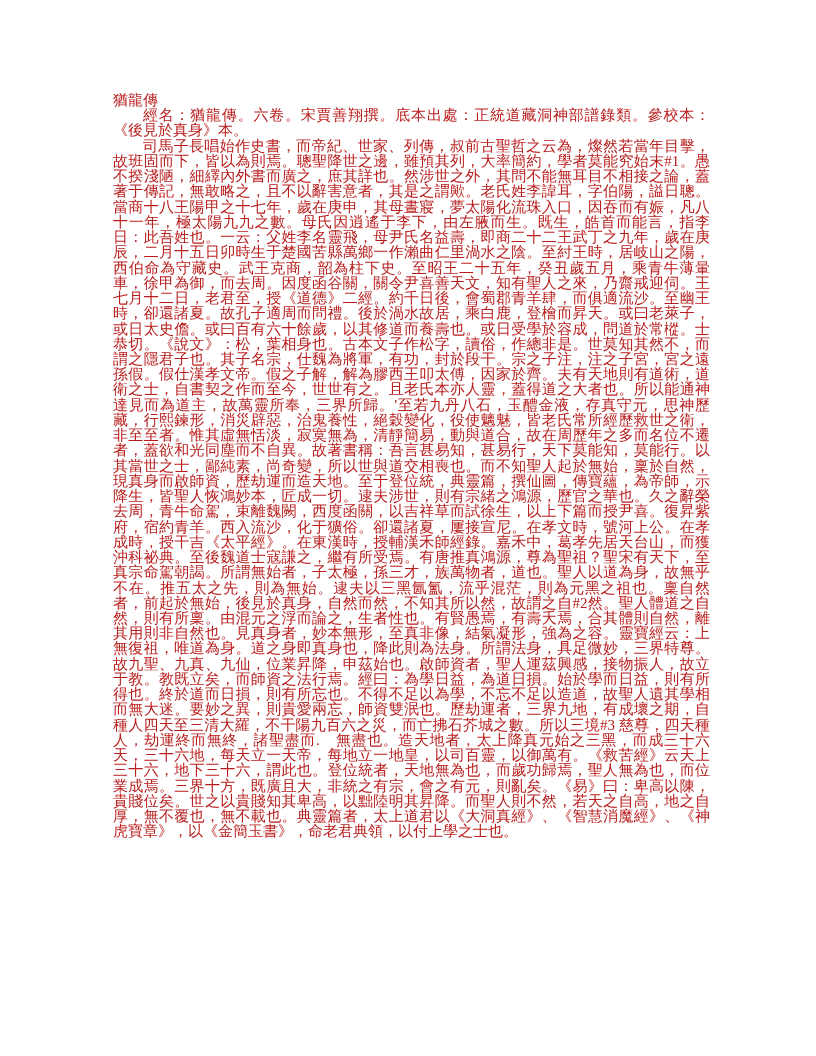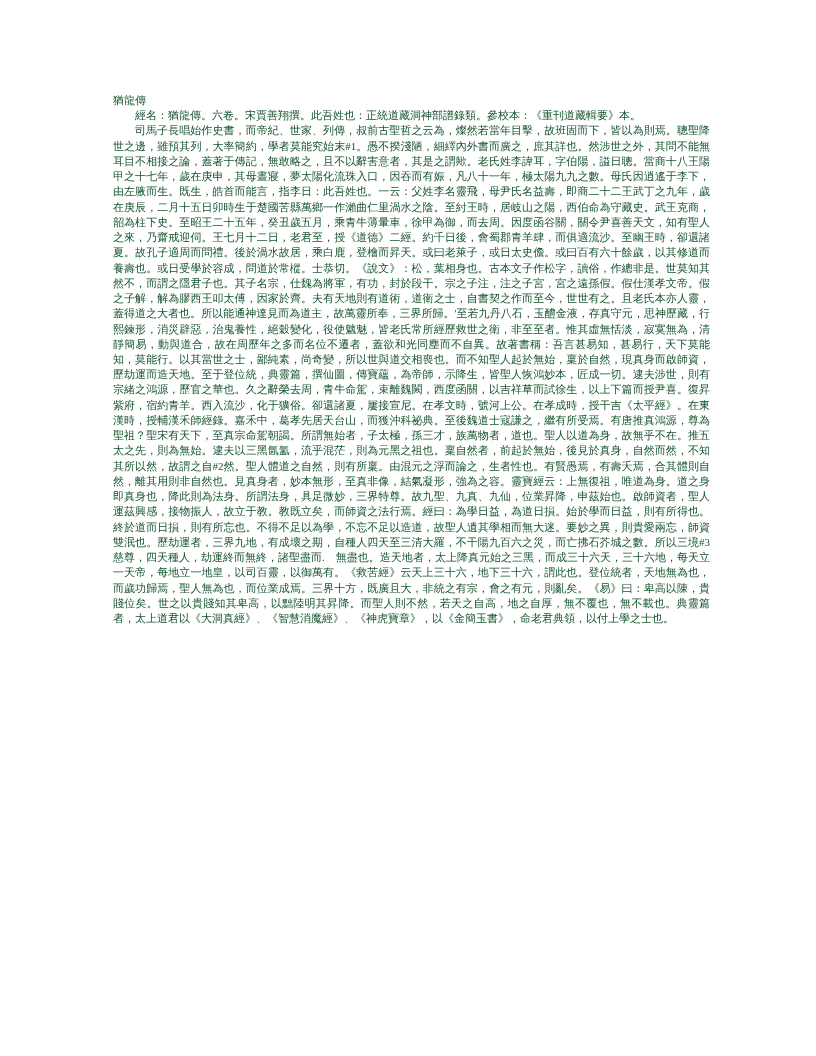--- a/index.html
+++ b/index.html
@@ -10,36 +10,36 @@
   body {
     width: 816px;
     height: 1056px;
     overflow: hidden;
   }
   .page {
     box-sizing: border-box;
     width: 816px;
     height: 1056px;
     padding: 93px 106px 0 113px;
-    color: #14532d;
+    color: #b91c1c;
     font-family: "Liberation Serif", "DejaVu Serif", serif;
-    font-size: 11px;
+    font-size: 15px;
     line-height: 15.23px;
     text-align: justify;
     word-break: break-all;
     overflow-wrap: break-word;
   }
   .page p {
     margin: 0;
     padding: 0;
   }
   .indent {
     text-indent: 2em;
   }
 </style>
 </head>
 <body>
 
 <div class="page">
   <p>猶龍傳</p>
-  <p class="indent">經名：猶龍傳。六卷。宋賈善翔撰。此吾姓也：正統道藏洞神部譜錄類。參校本：《重刊道藏輯要》本。</p>
+  <p class="indent">經名：猶龍傳。六卷。宋賈善翔撰。底本出處：正統道藏洞神部譜錄類。參校本：《後見於真身》本。</p>
   <p class="indent">司馬子長唱始作史書，而帝紀、世家、列傳，叔前古聖哲之云為，燦然若當年目擊，故班固而下，皆以為則焉。聰聖降世之邊，雖預其列，大率簡約，學者莫能究始末#1。愚不揆淺陋，細繹內外書而廣之，庶其詳也。然涉世之外，其問不能無耳目不相接之論，蓋著于傳記，無敢略之，且不以辭害意者，其是之謂歟。老氏姓李諱耳，字伯陽，謚日聰。當商十八王陽甲之十七年，歲在庚申，其母晝寢，夢太陽化流珠入口，因吞而有娠，凡八十一年，極太陽九九之數。母氏因逍遙于李下，由左腋而生。既生，皓首而能言，指李日：此吾姓也。一云：父姓李名靈飛，母尹氏名益壽，即商二十二王武丁之九年，歲在庚辰，二月十五日卯時生于楚國苦縣萬鄉一作瀨曲仁里渦水之陰。至紂王時，居岐山之陽，西伯命為守藏史。武王克商，韶為柱下史。至昭王二十五年，癸丑歲五月，乘青牛薄暈車，徐甲為御，而去周。因度函谷關，關令尹喜善天文，知有聖人之來，乃齋戒迎伺。王七月十二日，老君至，授《道德》二經。約千日後，會蜀郡青羊肆，而俱適流沙。至幽王時，卻還諸夏。故孔子適周而問禮。後於渦水故居，乘白鹿，登檜而昇天。或曰老萊子，或日太史儋。或曰百有六十餘歲，以其修道而養壽也。或日受學於容成，問道於常樅。士恭切。《說文》：松，葉相身也。古本文子作松字，讀俗，作總非是。世莫知其然不，而謂之隱君子也。其子名宗，仕魏為將軍，有功，封於段干。宗之子注，注之子宮，宮之遠孫假。假仕漢孝文帝。假之子解，解為膠西王叩太傅，因家於齊。夫有天地則有道術，道衛之士，自書契之作而至今，世世有之。且老氏本亦人靈，蓋得道之大者也。所以能通神達見而為道主，故萬靈所奉，三界所歸。'至若九丹八石，玉醴金液，存真守元，思神歷藏，行熙鍊形，消災辟惡，治鬼養性，絕穀變化，役使魑魅，皆老氏常所經歷救世之衛，非至至者。惟其虛無恬淡，寂寞無為，清靜簡易，動與道合，故在周歷年之多而名位不遷者，蓋欲和光同塵而不自異。故著書稱：吾言甚易知，甚易行，天下莫能知，莫能行。以其當世之士，鄙純素，尚奇變，所以世與道交相喪也。而不知聖人起於無始，稟於自然，現真身而啟師資，歷劫運而造天地。至于登位統，典靈篇，撰仙圖，傳寶蘊，為帝師，示降生，皆聖人恢鴻妙本，匠成一切。逮夫涉世，則有宗緒之鴻源，歷官之華也。久之辭榮去周，青牛命駕，束離魏闕，西度函關，以吉祥草而試徐生，以上下篇而授尹喜。復昇紫府，宿約青羊。西入流沙，化于獷俗。卻還諸夏，屢接宣尼。在孝文時，號河上公。在孝成時，授干吉《太平經》。在東漢時，授輔漢禾師經錄。嘉禾中，葛孝先居天台山，而獲沖科祕典。至後魏道士寇謙之，繼有所受焉。有唐推真鴻源，尊為聖祖？聖宋有天下，至真宗命駕朝謁。所謂無始者，子太極，孫三才，族萬物者，道也。聖人以道為身，故無乎不在。推五太之先，則為無始。逮夫以三黑氤氳，流乎混茫，則為元黑之祖也。稟自然者，前起於無始，後見於真身，自然而然，不知其所以然，故謂之自#2然。聖人體道之自然，則有所稟。由混元之浮而論之，生者性也。有賢愚焉，有壽夭焉，合其體則自然，離其用則非自然也。見真身者，妙本無形，至真非像，結氣凝形，強為之容。靈寶經云：上無復祖，唯道為身。道之身即真身也，降此則為法身。所謂法身，具足微妙，三界特尊。故九聖、九真、九仙，位業昇降，申茲始也。啟師資者，聖人運茲興感，接物振人，故立于教。教既立矣，而師資之法行焉。經曰：為學日益，為道日損。始於學而日益，則有所得也。終於道而日損，則有所忘也。不得不足以為學，不忘不足以造道，故聖人遺其學相而無大迷。要妙之異，則貴愛兩忘，師資雙泯也。歷劫運者，三界九地，有成壞之期，自種人四天至三清大羅，不干陽九百六之災，而亡拂石芥城之數。所以三境#3 慈尊，四天種人，劫運終而無終，諸聖盡而.　無盡也。造天地者，太上降真元始之三黑，而成三十六天，三十六地，每天立一天帝，每地立一地皇，以司百靈，以御萬有。《救苦經》云天上三十六，地下三十六，謂此也。登位統者，天地無為也，而歲功歸焉，聖人無為也，而位業成焉。三界十方，既廣且大，非統之有宗，會之有元，則亂矣。《易》曰：卑高以陳，貴賤位矣。世之以貴賤知其卑高，以黜陸明其昇降。而聖人則不然，若天之自高，地之自厚，無不覆也，無不載也。典靈篇者，太上道君以《大洞真經》、《智慧消魔經》、《神虎寶章》，以《金簡玉書》，命老君典領，以付上學之士也。</p>
 </div>
 
 </body></html>

